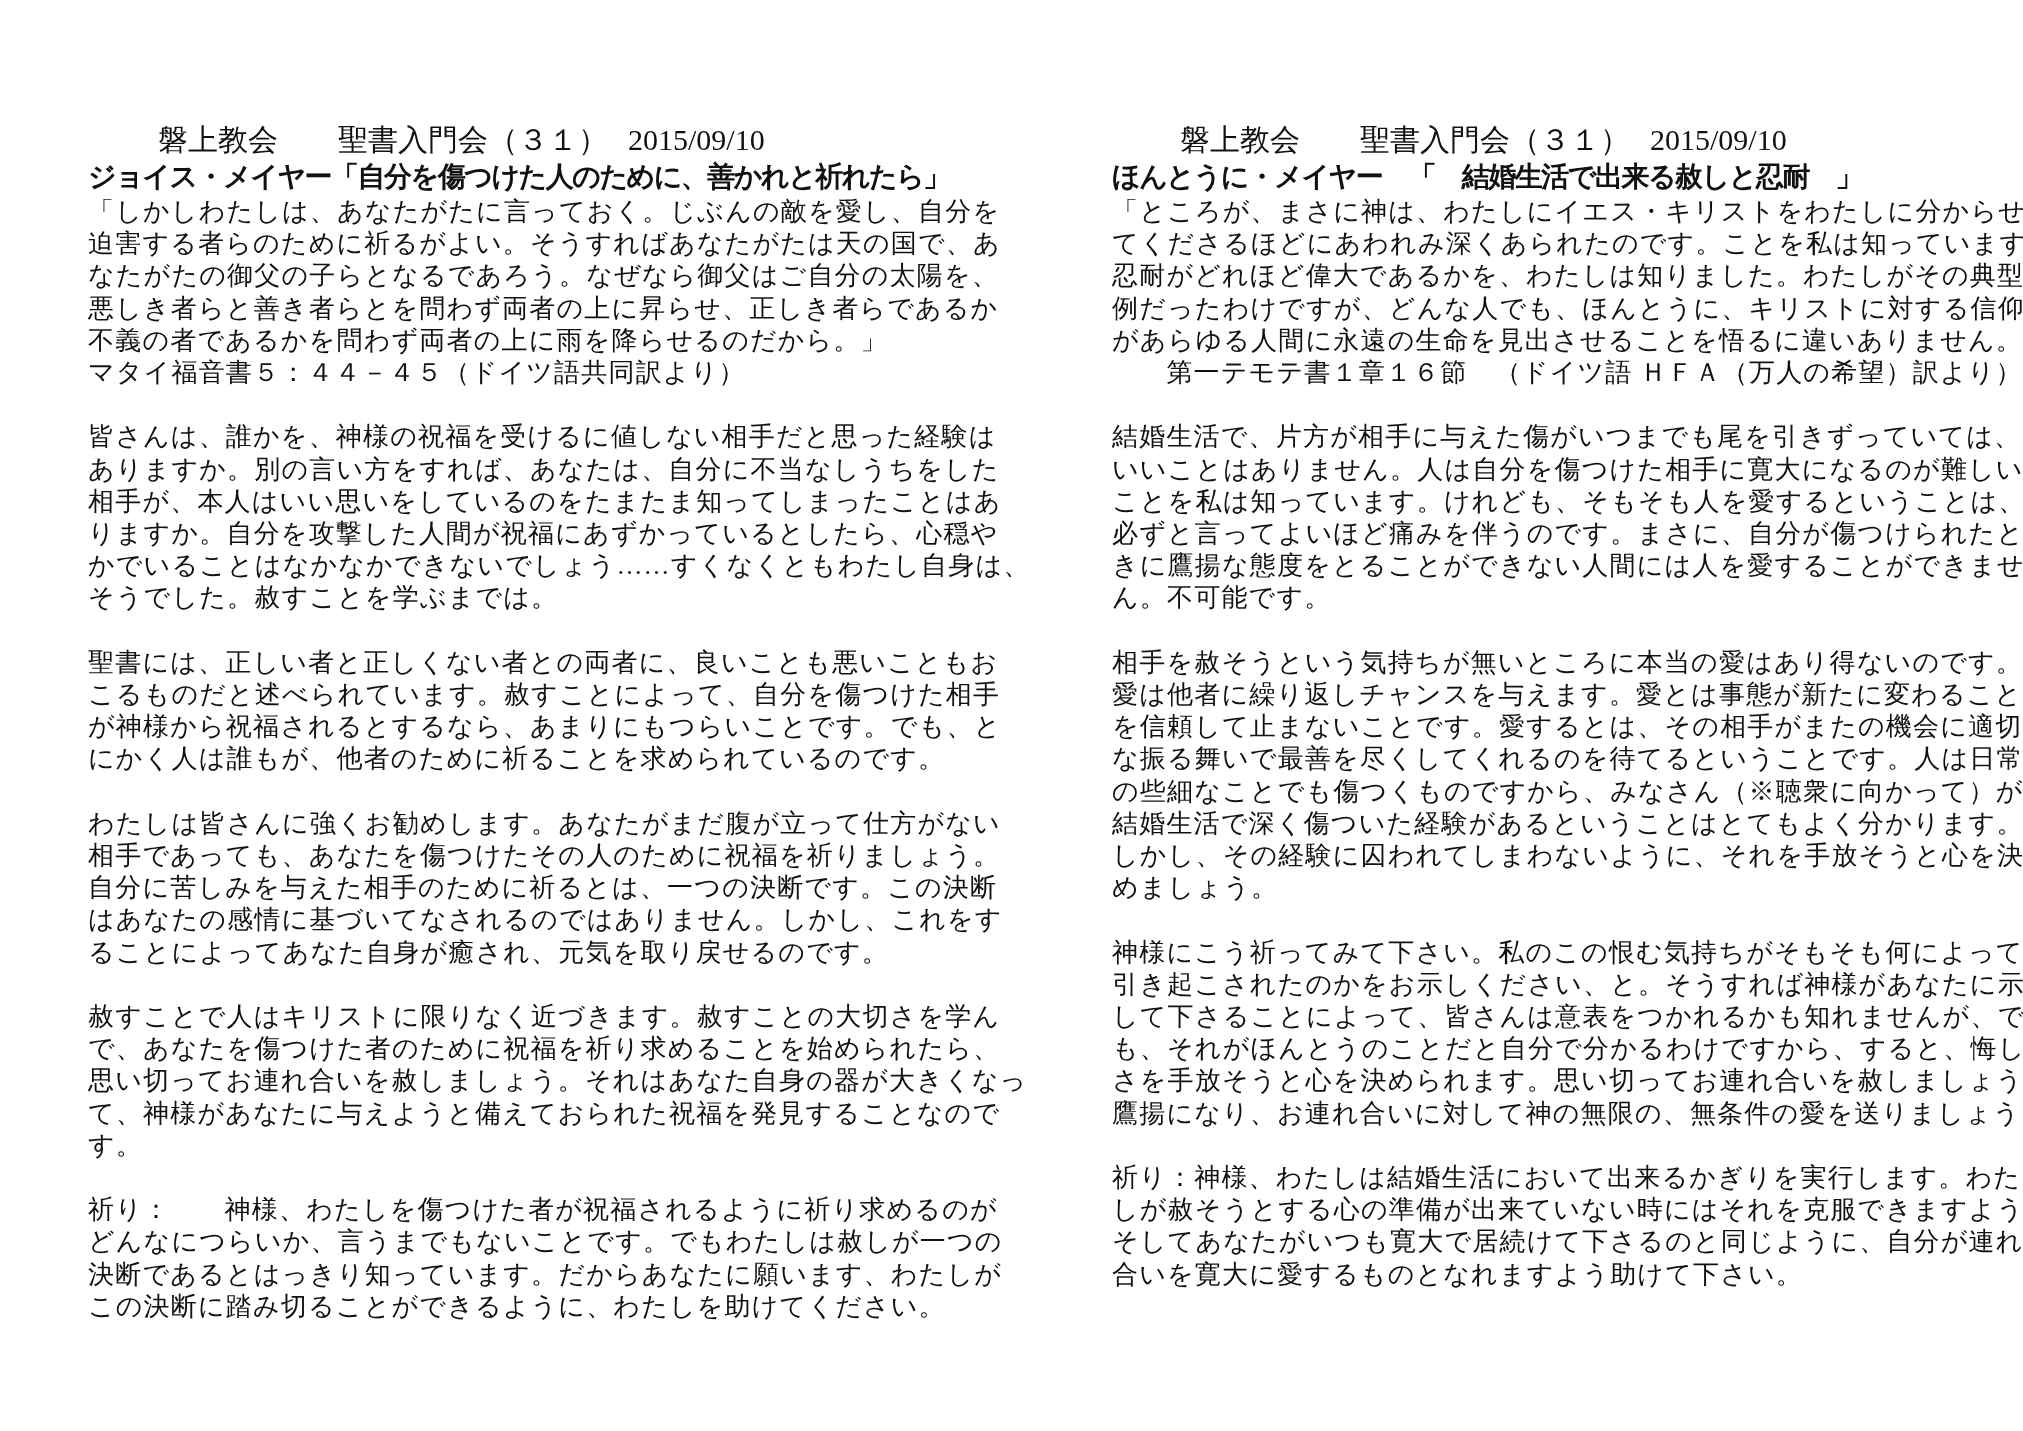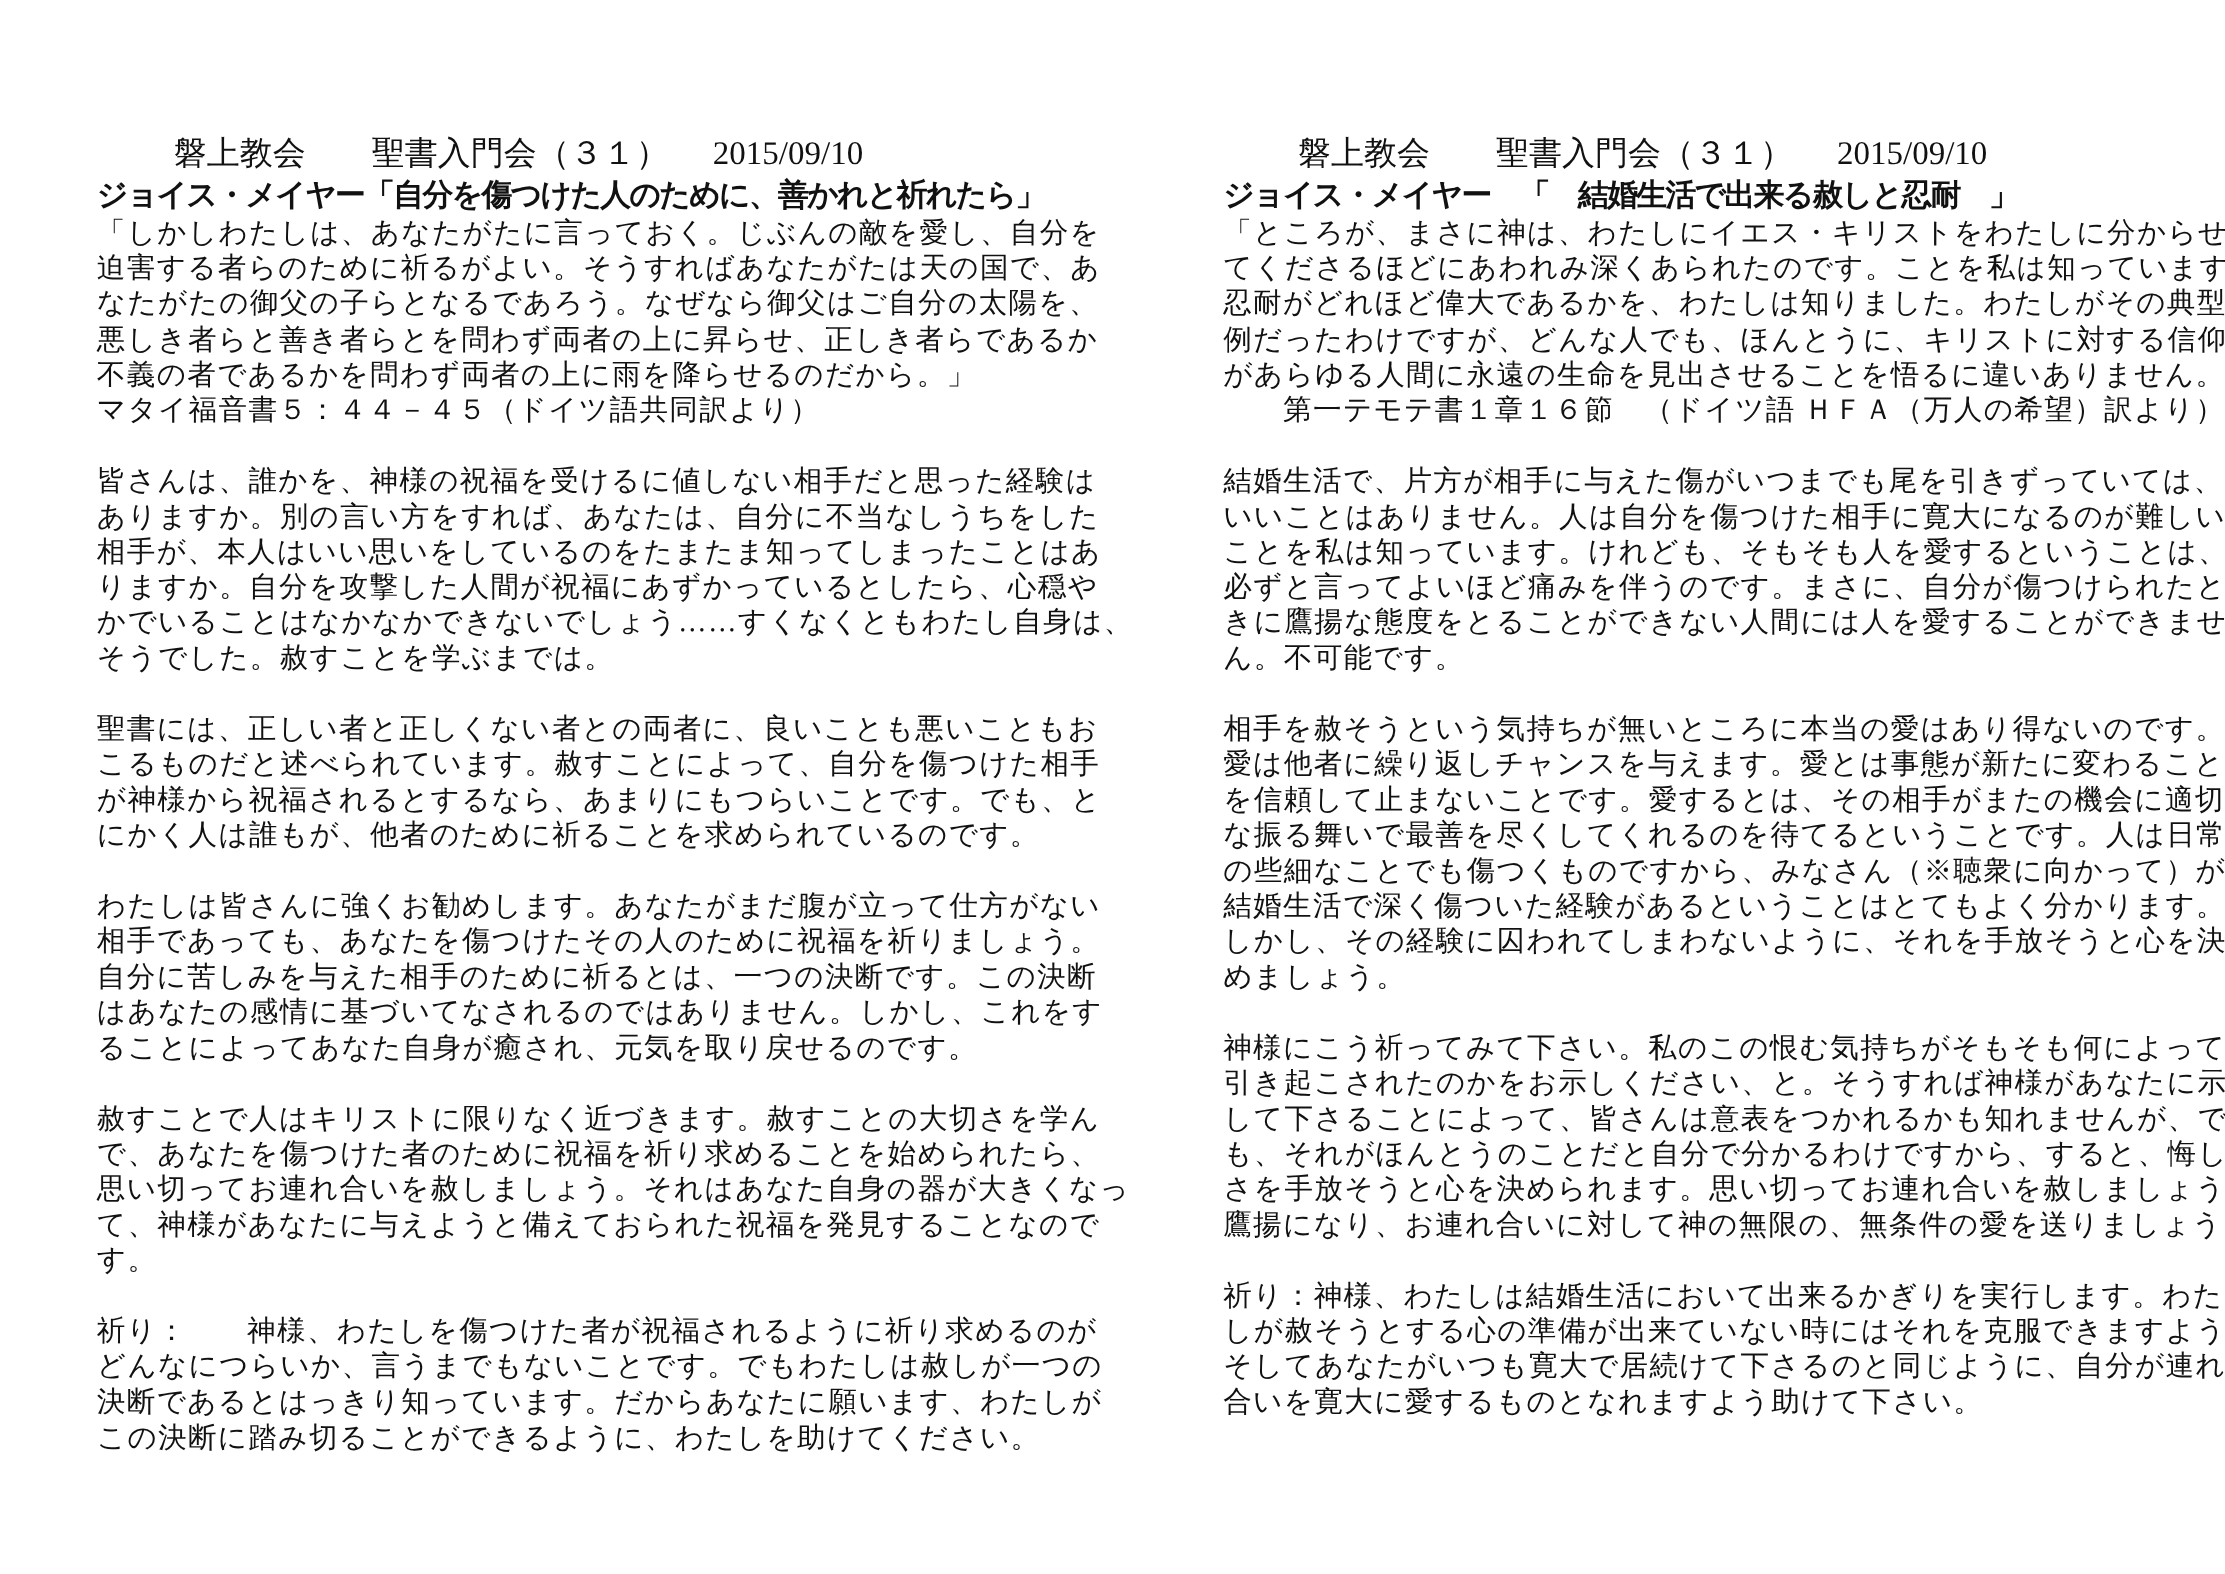--- a/index.html
+++ b/index.html
@@ -12,21 +12,21 @@
     position: absolute; top: 0; height: 1431px;
   }
   .page-left { left: 88px; width: 830px; }
   .page-right { left: 1112px; width: 830px; }
   .header-line {
     position: absolute; top: 122px; white-space: pre;
     font-size: 30px; line-height: 36px; font-family: "Liberation Serif", serif;
   }
   .page-left .header-line { left: 70px; }
   .page-right .header-line { left: 68px; }
-  .header-line .date { margin-left: 40px; }
+  .header-line .date { margin-left: 20px; }
   .subtitle {
     position: absolute; top: 160px; left: 0; white-space: pre;
     font-size: 28px; line-height: 34px; font-weight: bold;
     font-family: "DejaVu Sans", sans-serif; letter-spacing: -1.5px;
   }
   .body {
     position: absolute; top: 196px; left: 0; width: 840px;
     font-size: 26px; line-height: 32.2px; letter-spacing: 1.2px;
     font-family: Liberation Serif, serif;
   }
@@ -80,21 +80,21 @@
         <span class="line">祈り：　　神様、わたしを傷つけた者が祝福されるように祈り求めるのが</span>
         <span class="line">どんなにつらいか、言うまでもないことです。でもわたしは赦しが一つの</span>
         <span class="line">決断であるとはっきり知っています。だからあなたに願います、わたしが</span>
         <span class="line">この決断に踏み切ることができるように、わたしを助けてください。</span>
       </div>
     </div>
 </div>
 
 <div class="page page-right">
   <div class="header-line"><span>磐上教会</span>　　<span>聖書入門会（３１）</span><span class="date">2015/09/10</span></div>
-  <div class="subtitle">ジョイス・メイヤー　「　結婚生活で出来る赦しと忍耐　」</div>
+  <div class="subtitle">ほんとうに・メイヤー　「　結婚生活で出来る赦しと忍耐　」</div>
   <div class="body" id="right-body">
       <div class="para">
         <span class="line">「ところが、まさに神は、わたしにイエス・キリストをわたしに分からせ</span>
         <span class="line">てくださるほどにあわれみ深くあられたのです。ことを私は知っています</span>
         <span class="line">忍耐がどれほど偉大であるかを、わたしは知りました。わたしがその典型</span>
         <span class="line">例だったわけですが、どんな人でも、ほんとうに、キリストに対する信仰</span>
         <span class="line">があらゆる人間に永遠の生命を見出させることを悟るに違いありません。」</span>
         <span class="line">　　第一テモテ書１章１６節　（ドイツ語 ＨＦＡ（万人の希望）訳より）</span>
       </div>
       <div class="para">

